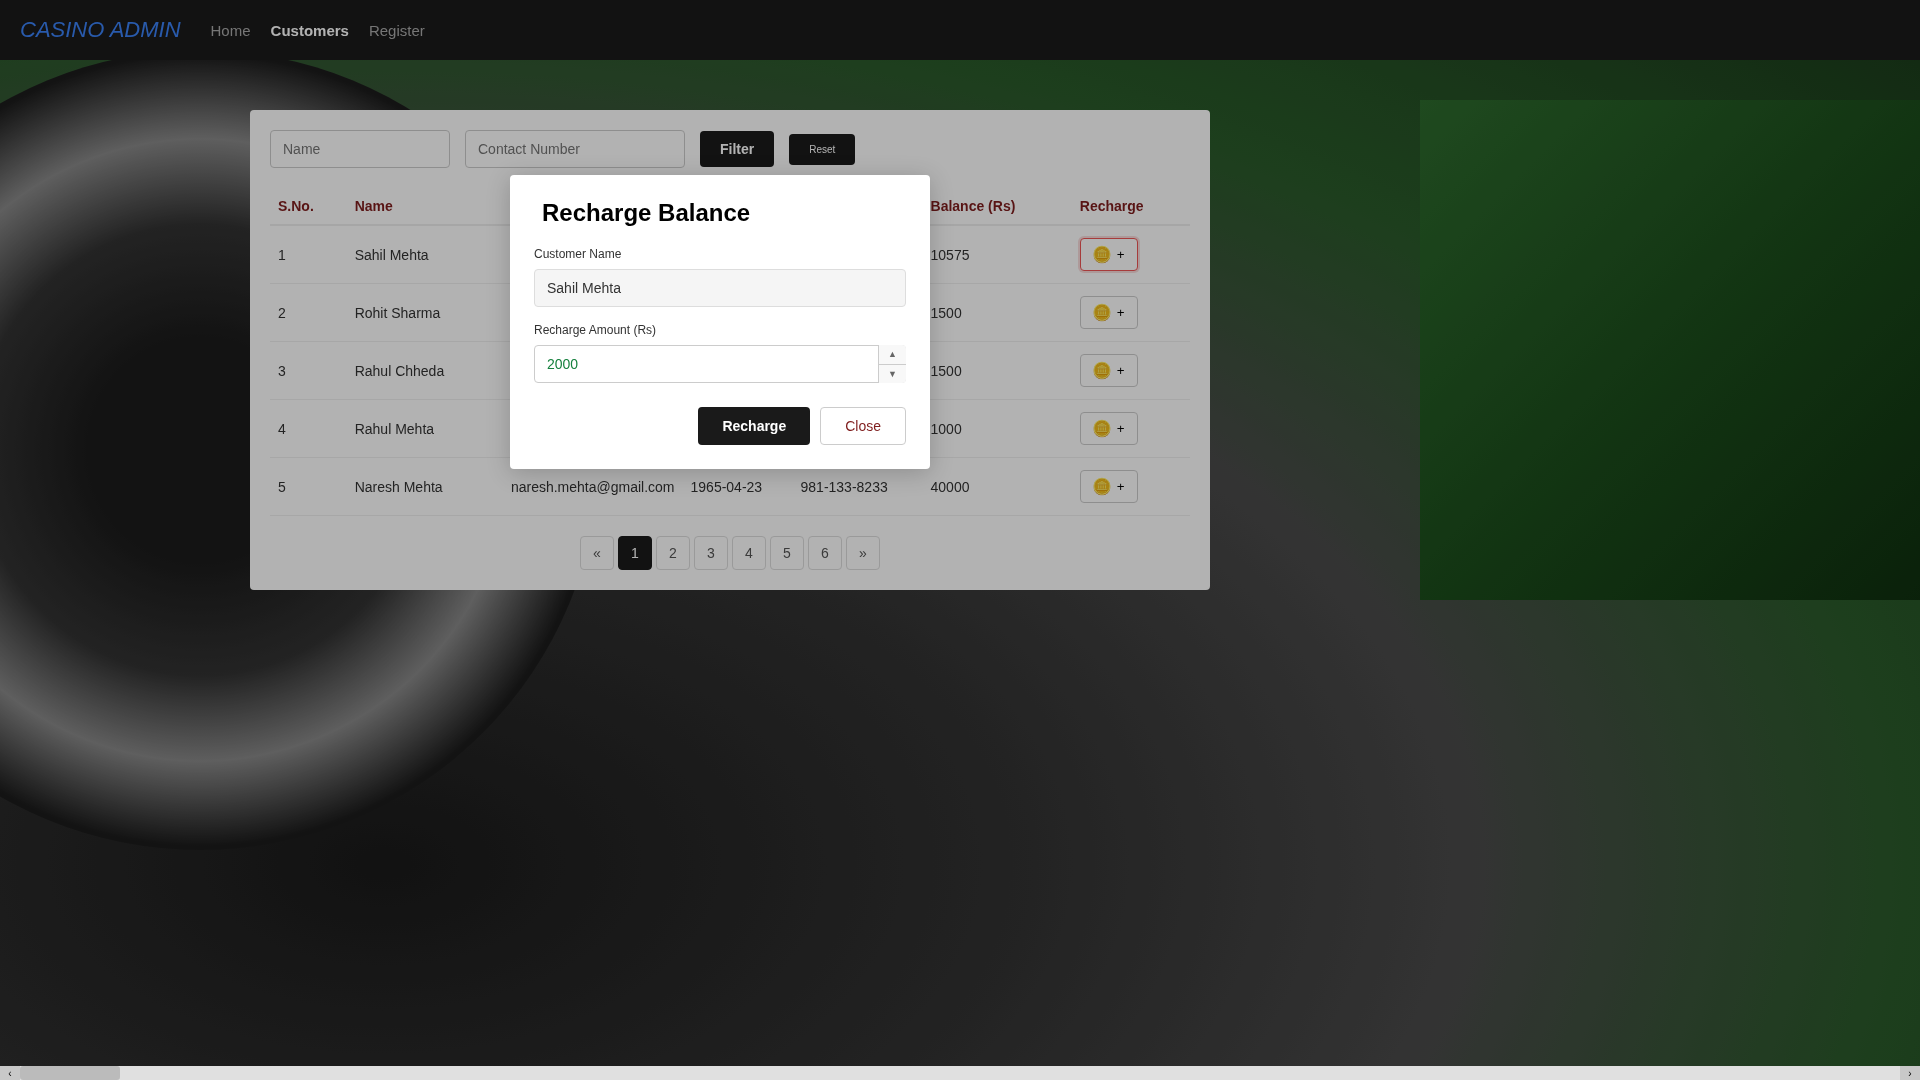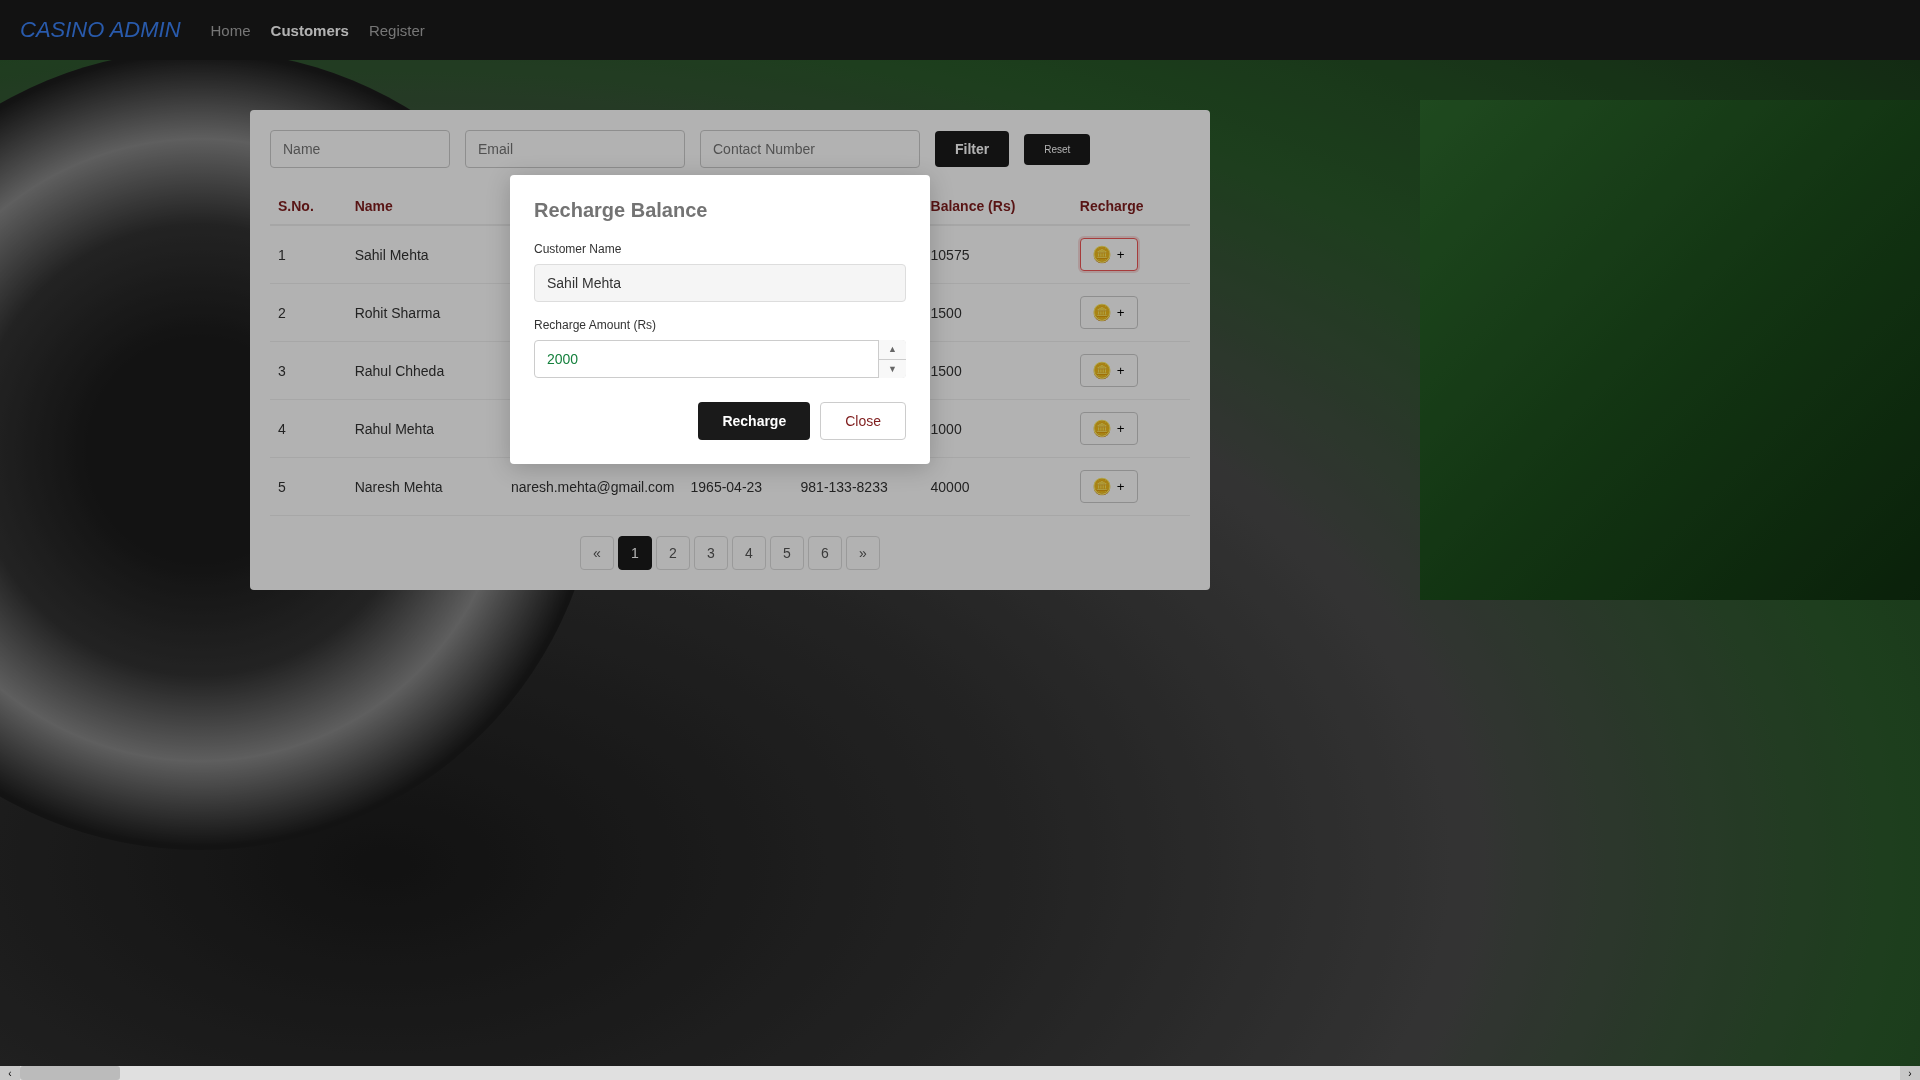--- a/index.html
+++ b/index.html
@@ -234,24 +234,25 @@
       left: 510px;
       width: 420px;
       background: white;
       border-radius: 4px;
       padding: 24px;
       z-index: 30;
       box-shadow: 0 4px 24px rgba(0,0,0,0.2);
     }
 
     .modal-title {
-      font-size: 20px;
+      font-size: 24px;
       font-weight: bold;
-      color: #737373;
+      color: #000000;
       margin-bottom: 20px;
+      margin-left: 8px;
     }
 
     .modal-label {
       font-size: 12px;
       color: #333;
       margin-bottom: 8px;
       font-weight: normal;
     }
 
     .modal-input-readonly {
@@ -390,21 +391,20 @@
   </a>
   <a class="navbar-link" href="#">
     <span>Register</span>
   </a>
 </nav>
 
 <div class="main-panel">
 
   <div class="filter-row">
     <input type="text" style="width: 180px;" placeholder="Name">
-    <input type="text" style="width: 220px;" placeholder="Email">
     <input type="text" style="width: 220px;" placeholder="Contact Number">
     <button class="btn-filter">Filter</button>
     <button class="btn-reset">Reset</button>
   </div>
 
   <table>
     <thead>
       <tr>
         <th>S.No.</th>
         <th>Name</th>

